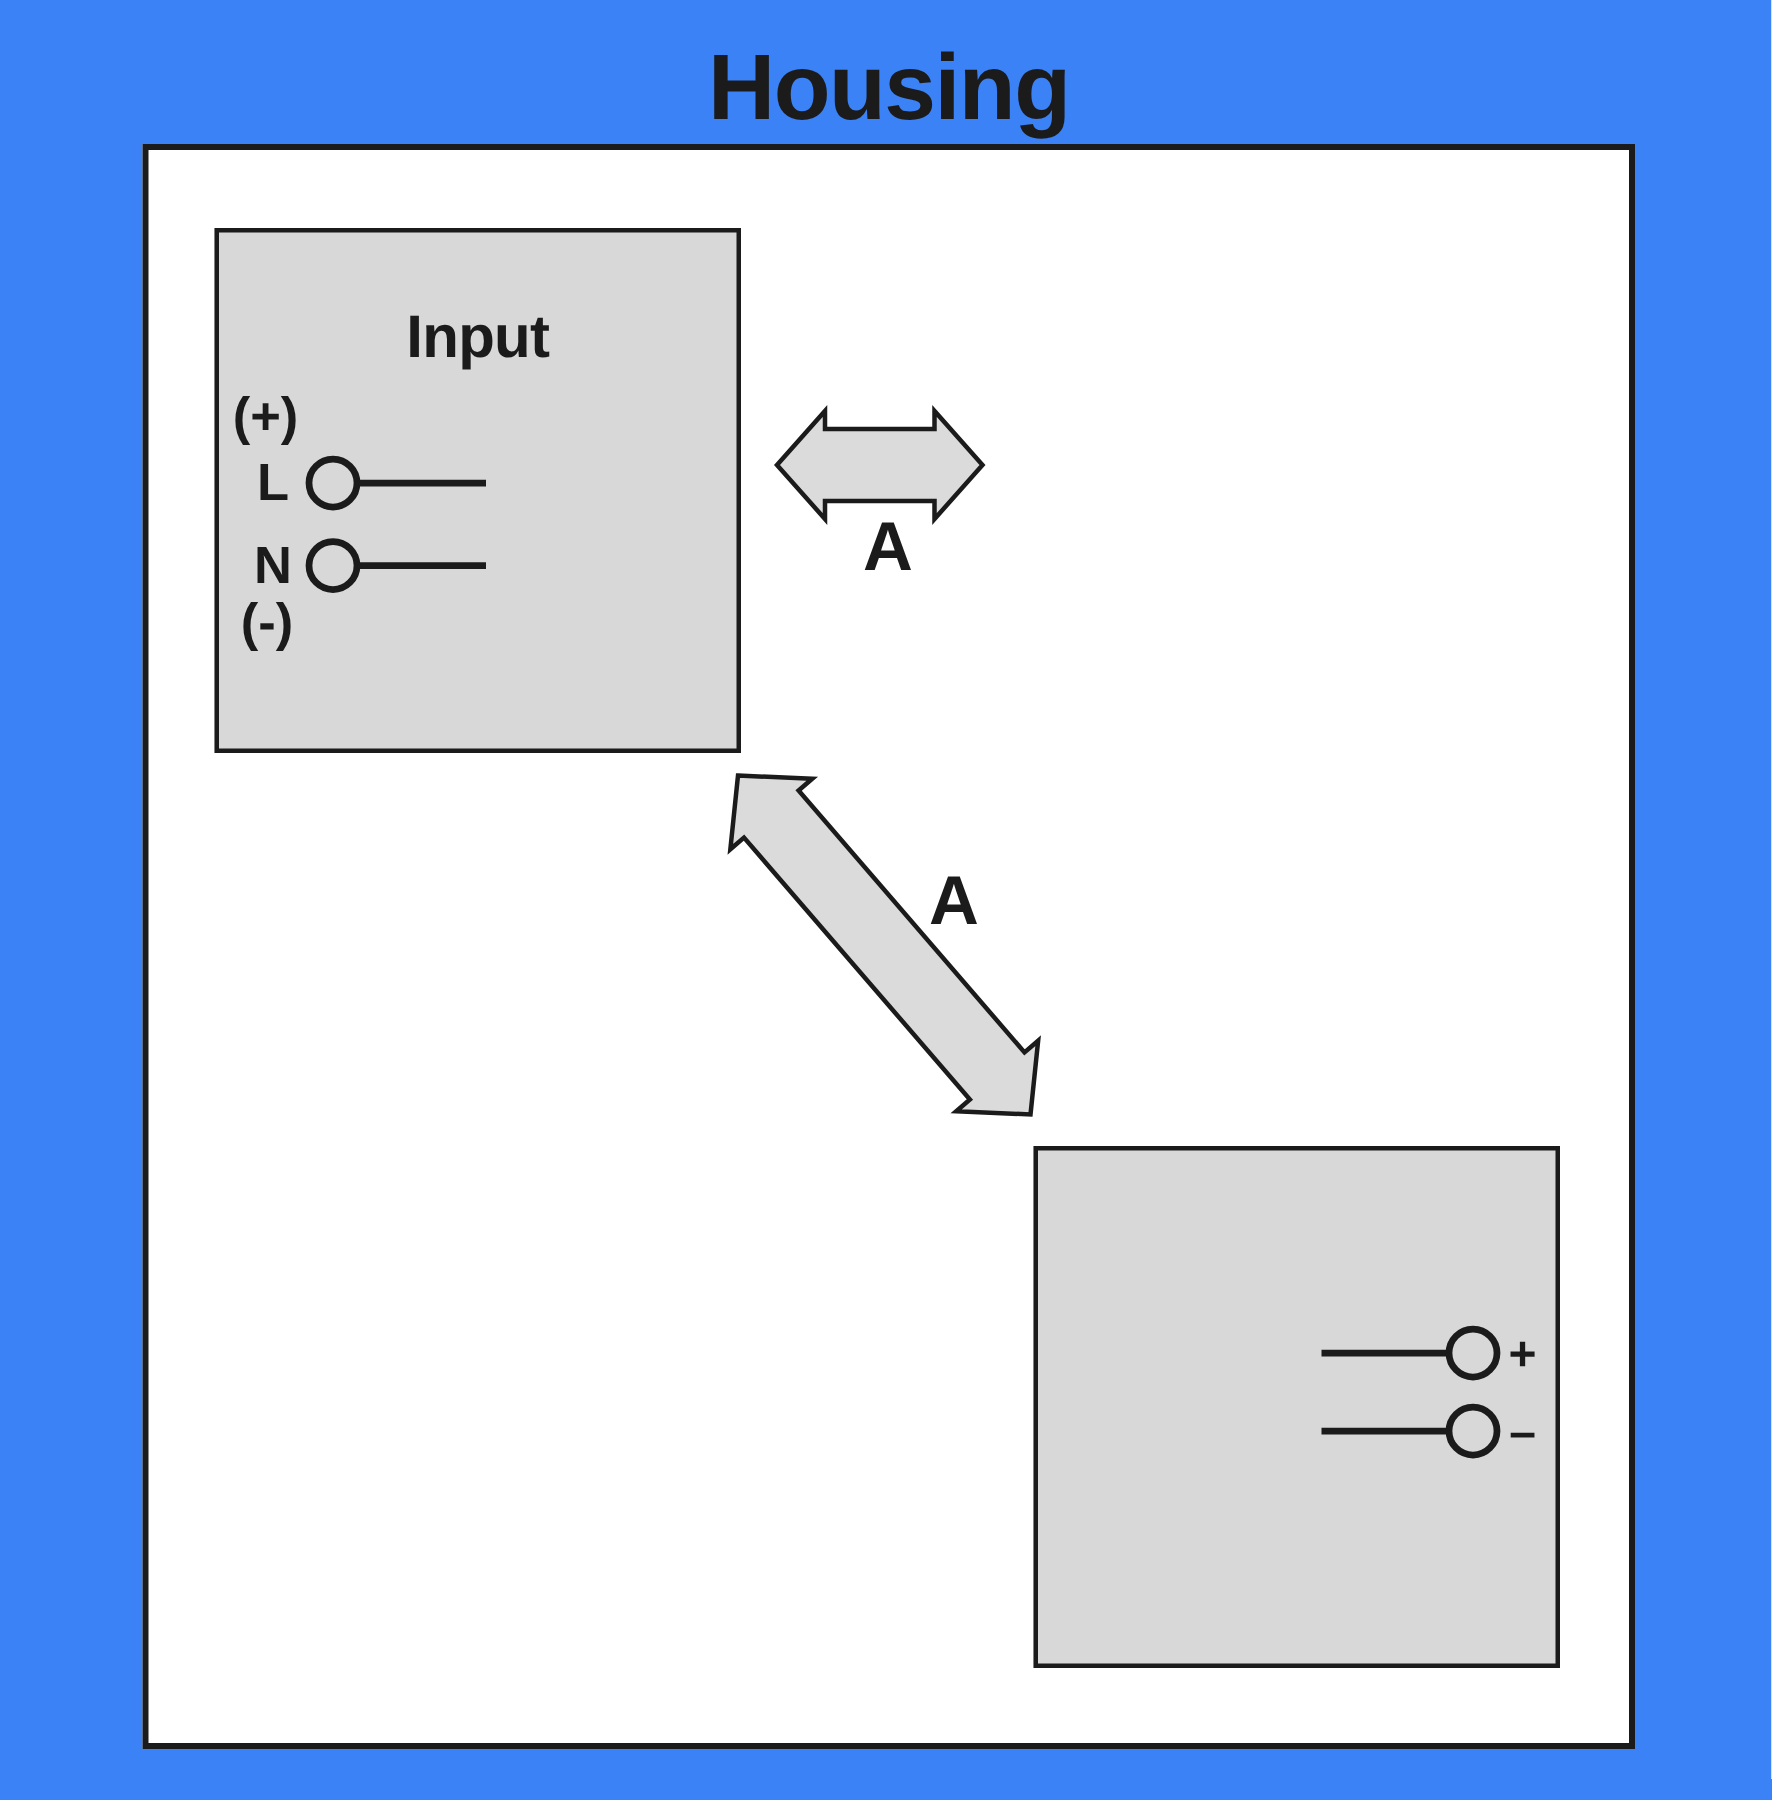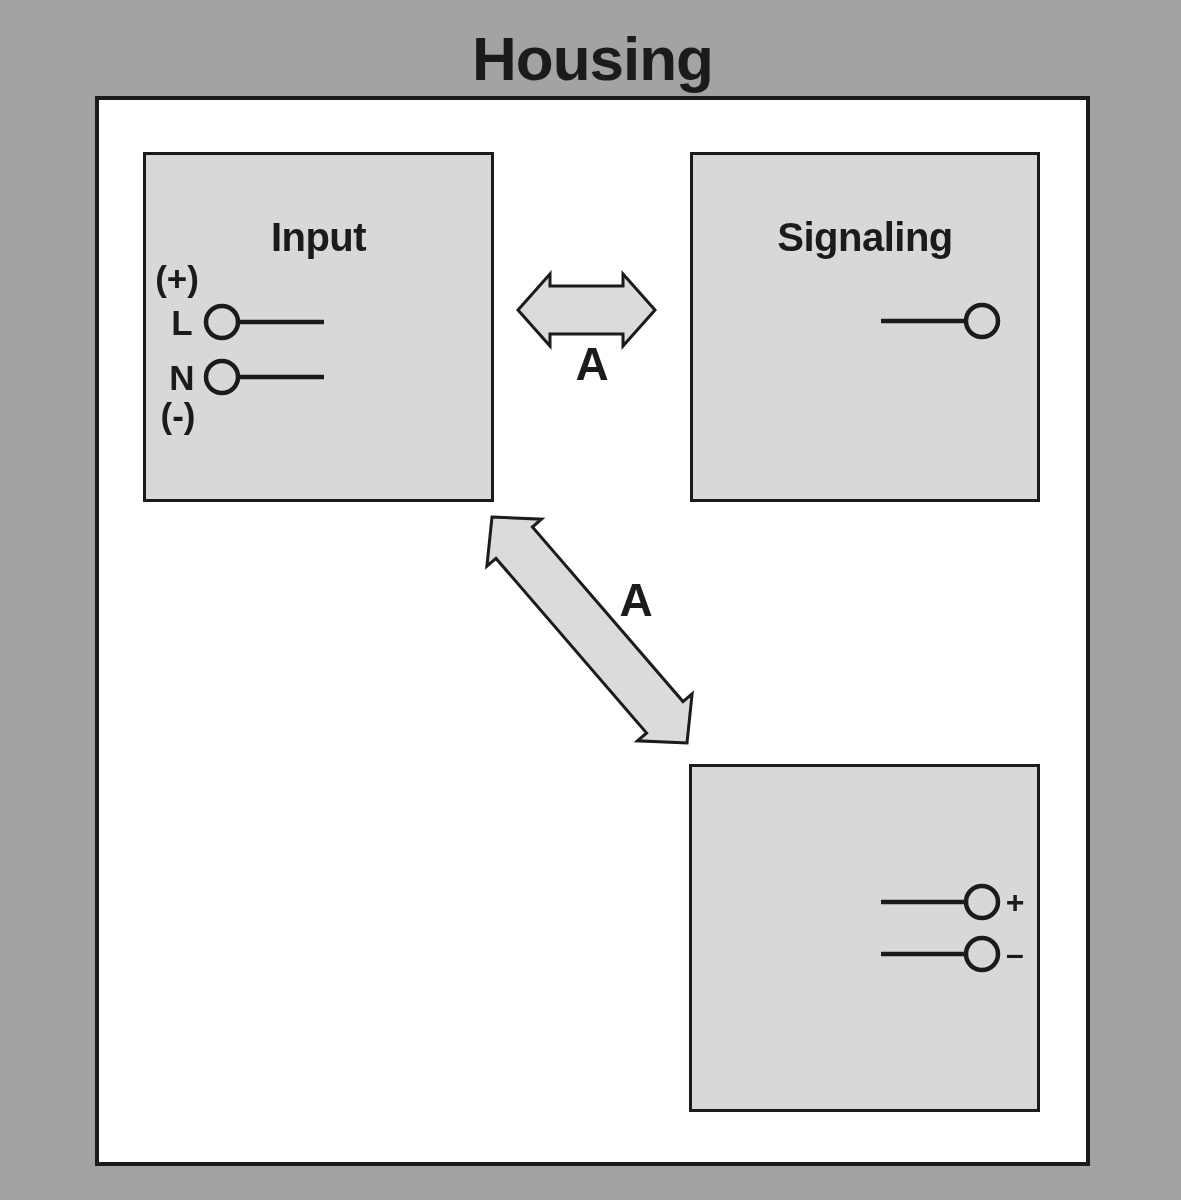--- a/index.html
+++ b/index.html
@@ -1,20 +1,20 @@
 <!DOCTYPE html>
 <html><head>
 <meta charset="utf-8">
 <style>
   html, body { margin: 0; padding: 0; background: #ffffff; }
   .canvas {
     position: relative;
     width: 1181px;
     height: 1200px;
-    background: #a3a3a3;
+    background: #3b82f6;
     font-family: "Liberation Sans", sans-serif;
     color: #1b1b1b;
     overflow: hidden;
   }
   .diagram-title {
     position: absolute;
     left: 95px;
     top: 26px;
     width: 995px;
     text-align: center;
@@ -43,21 +43,20 @@
   .box-signaling { left: 686px; top: 148px; width: 350px; height: 350px; }
   .box-output    { left: 685px; top: 760px; width: 351px; height: 348px; }
   .box-title {
     position: absolute;
     left: 0; right: 0;
     top: 48px;
     text-align: center;
     font-size: 40px;
     font-weight: bold;
     letter-spacing: -0.5px;
-    margin-top: 12px;
   }
   .term-label {
     position: absolute;
     transform: translate(-50%, -50%);
     font-size: 35px;
     font-weight: bold;
     white-space: nowrap;
     line-height: 1;
   }
   .pm-label {
@@ -102,27 +101,20 @@
         <line class="term-line" x1="92" y1="167" x2="178" y2="167"></line>
         <circle class="term-circle" cx="76" cy="222" r="16"></circle>
         <line class="term-line" x1="92" y1="222" x2="178" y2="222"></line>
       </svg>
       <span class="term-label" style="left:31px; top:123px;">(+)</span>
       <span class="term-label" style="left:36px; top:167px;">L</span>
       <span class="term-label" style="left:36px; top:222px;">N</span>
       <span class="term-label" style="left:32px; top:260px;">(-)</span>
     </div>
 
-    <div class="box box-signaling" style="left:591px; top:52px;">
-      <div class="box-title">Signaling</div>
-      <svg width="344" height="344" viewBox="0 0 344 344">
-        <line class="term-line" x1="188" y1="166" x2="273" y2="166"></line>
-        <circle class="term-circle" cx="289" cy="166" r="16"></circle>
-      </svg>
-    </div>
 
     <div class="box box-output" style="left:590px; top:664px;">
       <svg width="345" height="342" viewBox="0 0 345 342">
         <line class="term-line" x1="189" y1="135" x2="274" y2="135"></line>
         <circle class="term-circle" cx="290" cy="135" r="16"></circle>
         <line class="term-line" x1="189" y1="187" x2="274" y2="187"></line>
         <circle class="term-circle" cx="290" cy="187" r="16"></circle>
       </svg>
       <span class="pm-label" style="left:323px; top:135px;">+</span>
       <span class="pm-label" style="left:323px; top:187px;">–</span>

